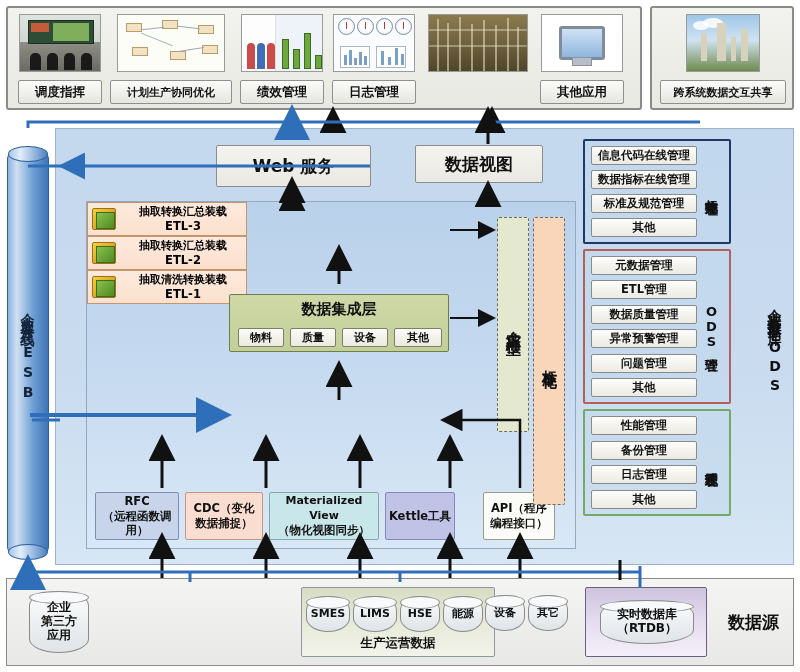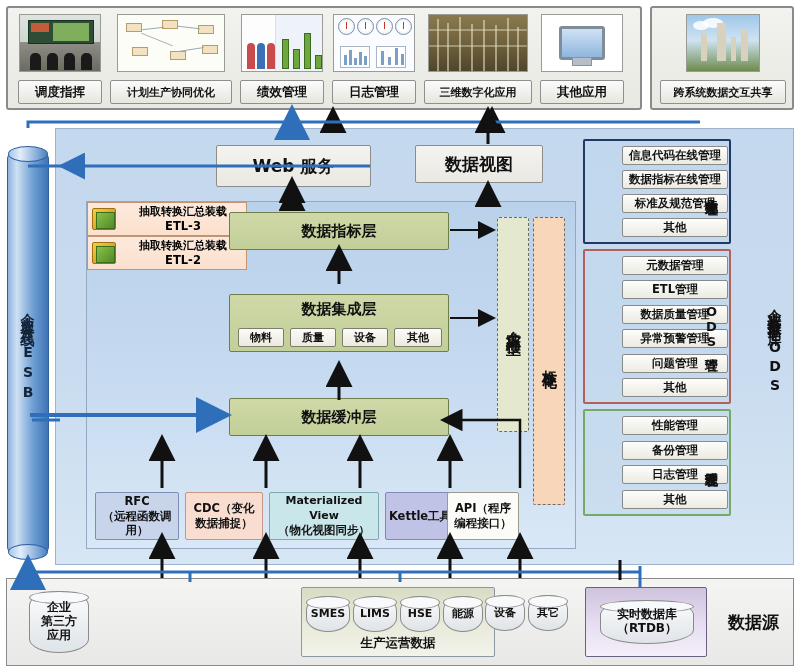--- a/index.html
+++ b/index.html
@@ -172,21 +172,21 @@
   
   .conn {
     position:absolute; height:48px; border-radius:2px;
     display:flex; flex-direction:column; align-items:center; justify-content:center;
     font-size:11.5px; font-weight:bold; color:#111; line-height:1.3; text-align:center;
   }
 
   
   .mgrp { position:absolute; border-radius:2px; }
   .mgrp .items { position:absolute; left:6px; top:5px; bottom:5px; width:108px;
-     display:flex; flex-direction:column; justify-content:space-between;margin-left:31px; }
+     display:flex; flex-direction:column; justify-content:space-between; }
   .mitem {
     height:19px; background:linear-gradient(180deg,#fdfdfb 0%,#ebeae2 100%);
     border:1px solid #8a8a8a; border-radius:2px;
     display:flex; align-items:center; justify-content:center;
     font-size:11.5px; font-weight:bold; color:#111;
   }
   .mtitle {
     position:absolute; right:4px; top:5px; bottom:5px; width:24px;
     display:flex; align-items:center; justify-content:center;
     writing-mode:vertical-rl; text-orientation:upright;
@@ -316,21 +316,20 @@
           <i style="left:8px;  top:4px; height:52px;"></i>
             <i style="left:18px; top:8px; height:48px;"></i>
           <i style="left:30px; top:2px; height:54px;"></i>
             <i style="left:42px; top:9px; height:47px;"></i>
           <i style="left:54px; top:5px; height:51px;"></i>
             <i style="left:66px; top:10px;height:46px;"></i>
           <i style="left:78px; top:3px; height:53px;"></i>
             <i style="left:88px; top:12px;height:44px;"></i>
         </div>
       </div>
-      <div class="app-label sm">三维数字化应用</div>
     </div>
 
     <div class="app-card" style="left:532px; width:84px;">
       <div class="app-thumb">
         <div class="tb t-oth">
             <div class="mon"></div>
           </div>
       </div>
       <div class="app-label">其他应用</div>
     </div>
@@ -360,21 +359,20 @@
 
   <div class="abs" id="ods-panel">
 
     <div id="ods-label">企业运营数据仓库－ODS</div>
 
     <div class="box svc-box" style="left:160px; top:16px; width:155px; height:42px;">Web 服务</div>
     <div class="box svc-box" style="left:359px; top:16px; width:128px; height:38px;">数据视图</div>
 
     <div class="abs" id="core-panel">
 
-      <div class="box green-box" style="left:142px; top:10px; width:220px; height:38px;">数据指标层</div>
 
       <div class="etl-box" style="left:48px; top:52px; width:160px; height:34px;">
         <span class="etl-ico"></span>
         <span class="etl-txt">
           <span>抽取转换汇总装载</span>
           <span class="l2">ETL-3</span>
         </span>
       </div>
 
       <div class="box green-box" style="left:142px; top:92px; width:220px; height:58px; align-items:flex-start; padding-top:5px;">
@@ -386,39 +384,45 @@
       </div>
 
       <div class="etl-box" style="left:48px; top:156px; width:160px; height:34px;">
         <span class="etl-ico"></span>
         <span class="etl-txt">
           <span>抽取转换汇总装载</span>
           <span class="l2">ETL-2</span>
         </span>
       </div>
 
-      <div class="box green-box" style="left:142px; top:196px; width:220px; height:38px;">数据缓冲层</div>
-
+
+      <div class="etl-box" style="left:48px; top:240px; width:160px; height:34px;">
+        <span class="etl-ico"></span>
+        <span class="etl-txt">
+          <span>抽取清洗转换装载</span>
+          <span class="l2">ETL-1</span>
+        </span>
+      </div>
 
       <div class="conn" style="left:8px;   top:290px; width:84px; background:#c7d4ea; border:1px solid #7b8fb5;">
         <span>RFC</span>
         <span>（远程函数调用）</span>
       </div>
       <div class="conn" style="left:182px; top:290px; width:110px; background:#c9e7ea; border:1px solid #7fa9ae;">
         <span style="font-size:11px;">Materialized View</span>
         <span>（物化视图同步）</span>
       </div>
       <div class="conn" style="left:98px;  top:290px; width:78px; background:#f9ddd0; border:1px solid #c29885;">
         <span>CDC（变化</span>
         <span>数据捕捉）</span>
       </div>
       <div class="conn" style="left:298px; top:290px; width:70px; background:#c0c3e6; border:1px solid #8488b8;">
         <span>Kettle工具</span>
       </div>
-      <div class="conn" style="left:360px; top:290px; width:72px; background:#fbfbf7; border:1px solid #9a9a8d;">
+      <div class="conn" style="left:396px; top:290px; width:72px; background:#fbfbf7; border:1px solid #9a9a8d;">
         <span>API（程序</span>
         <span>编程接口）</span>
       </div>
     </div>
 
     <div class="vpanel" id="v-factory" style="left:441px; top:88px; width:32px; height:215px;">企业工厂模型</div>
     <div class="vpanel" id="v-standard" style="left:477px; top:88px; width:32px; height:288px;">标准化</div>
 
     <div class="mgrp" style="left:527px; top:10px; width:148px; height:105px; border:2px solid #1f3864; background:rgba(190,215,236,.55);">
       <div class="items" style="width:106px;">

